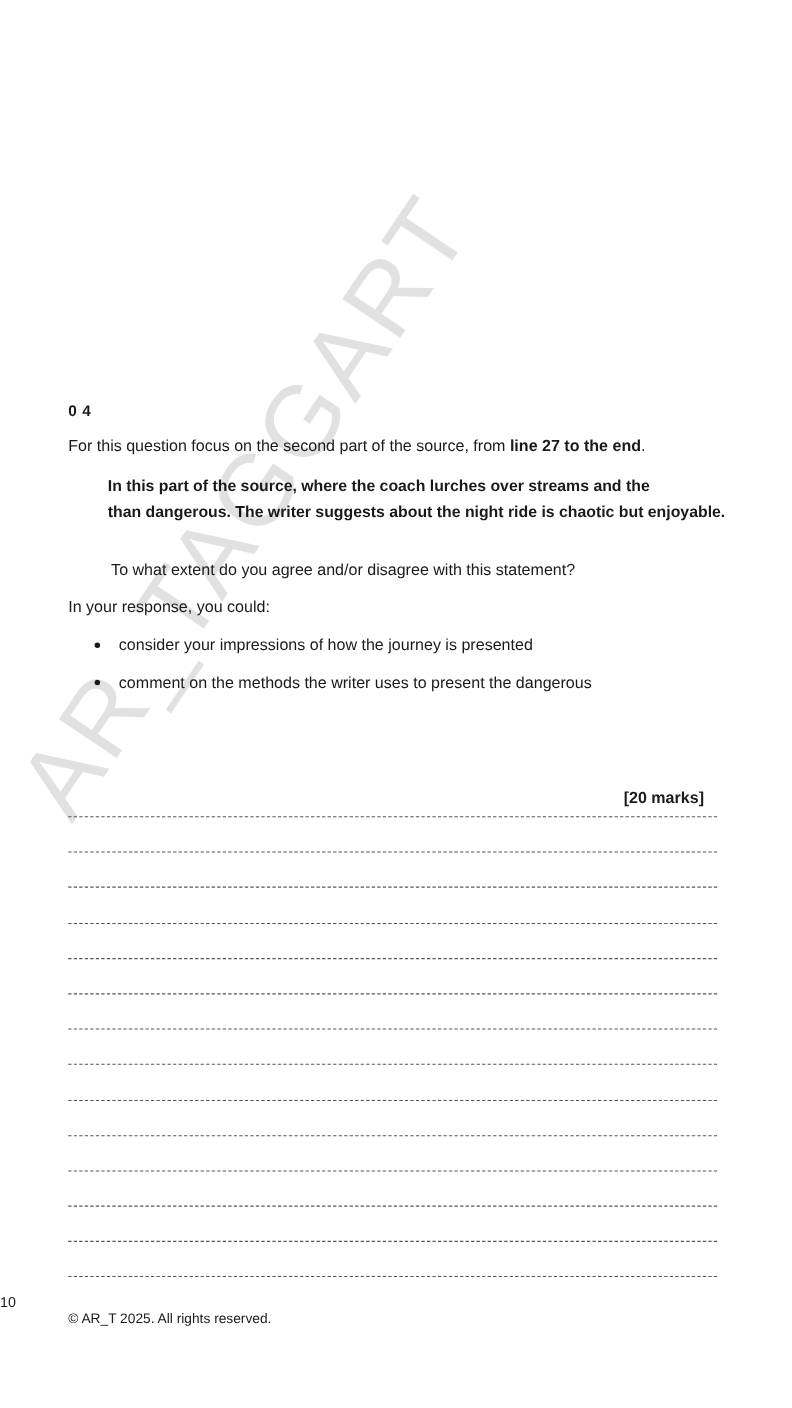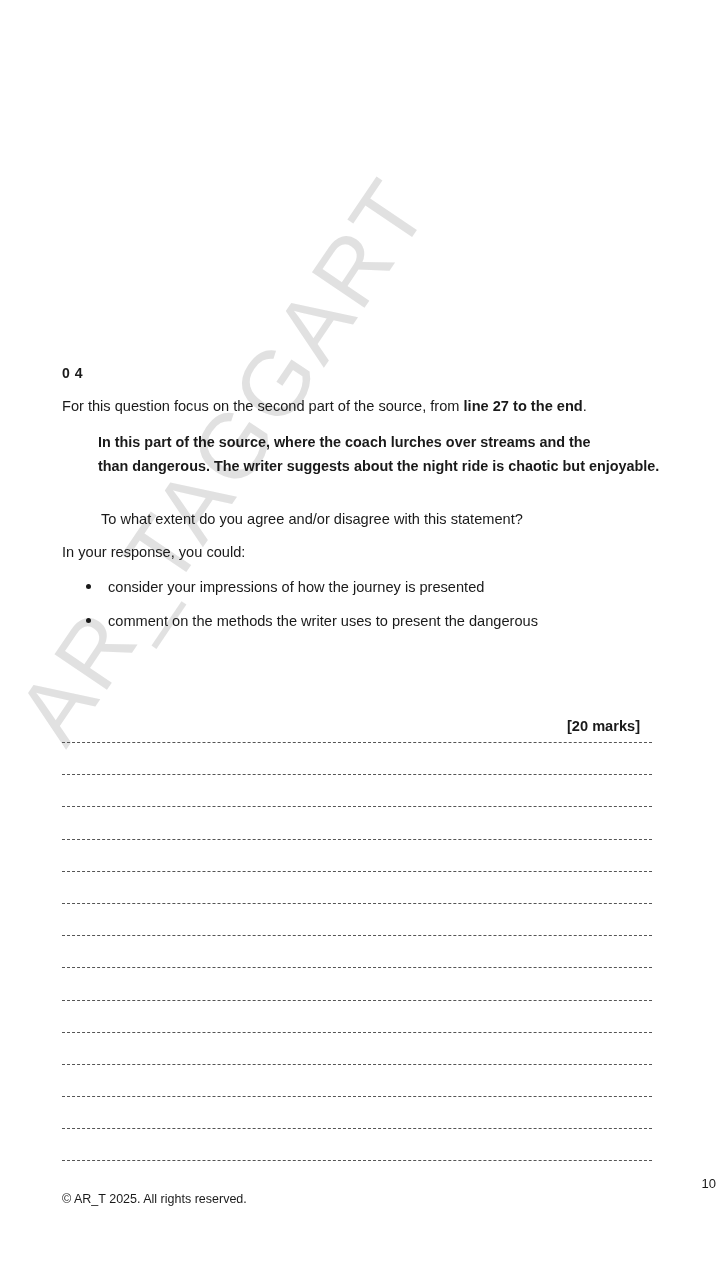--- a/index.html
+++ b/index.html
@@ -86,21 +86,21 @@
     }
     .answer-line {
       height: 0;
       border-top: 1.2px dashed #555555;
       margin-bottom: 31.2px;
     }
     .page-number {
       position: absolute;
       left: 0; width: 716px;
       top: 1176px;
-      text-align: right;
+      text-align: left;
       font-size: 13px;
     }
     .copyright {
       position: absolute;
       left: 62px; top: 1192px;
       font-size: 12.5px;
     }
     .watermark {
       position: absolute;
       left: 40px; top: 680px;

